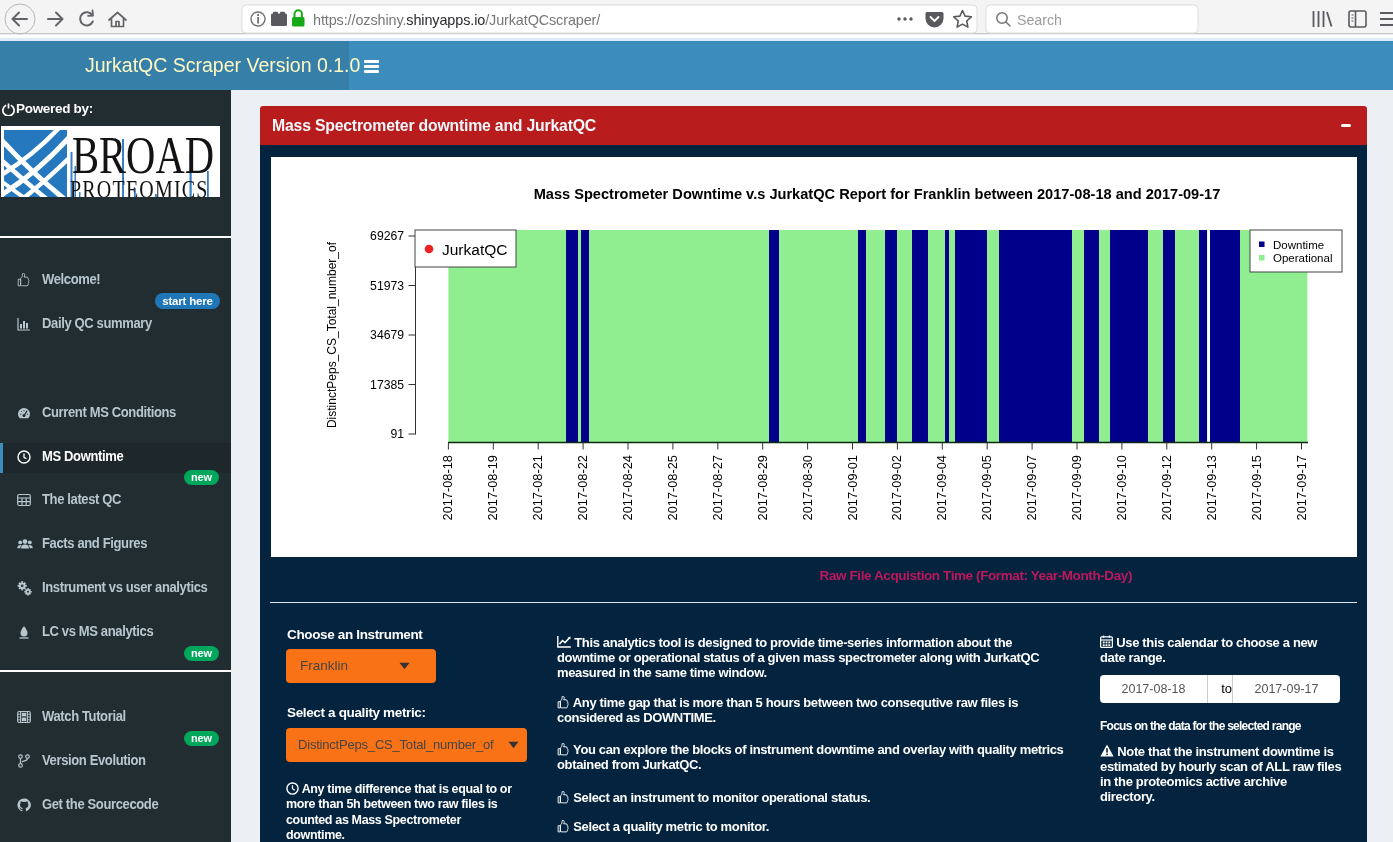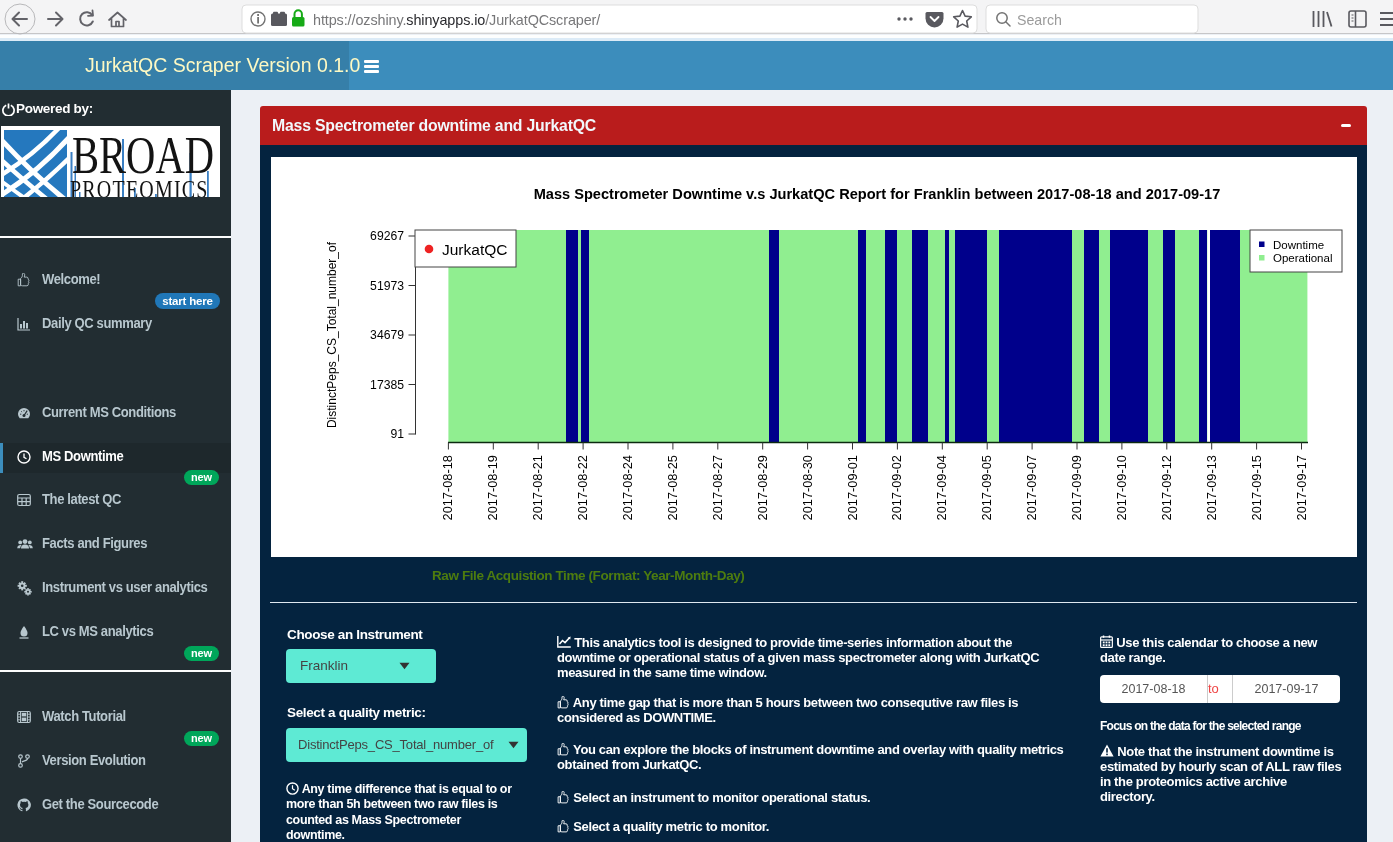--- a/index.html
+++ b/index.html
@@ -25,21 +25,21 @@
 .sbico { position:absolute; left:17px; top:8px; width:14px; height:14px; }
 .badge { position:absolute; border-radius:8px; color:#fff; font-weight:bold; font-size:11px; text-align:center; letter-spacing:-0.2px; }
 
 
 #boxhdr { left:260px; top:106px; width:1107px; height:39px; background:#b91c1c; border-radius:3px 3px 0 0; }
 #boxbody { left:260px; top:145px; width:1107px; height:697px; background:#04233f; }
 #chart { left:271px; top:157px; width:1086px; height:400px; background:#fff; }
 
 
 .wtext { position:absolute; color:#fff; font-weight:bold; font-size:13px; letter-spacing:-0.35px; line-height:15.3px; }
-.sel { position:absolute; background:#5eead4; border-radius:4px; height:34px; line-height:34px; color:#444; font-size:13.5px; }
+.sel { position:absolute; background:#f97316; border-radius:4px; height:34px; line-height:34px; color:#444; font-size:13.5px; }
 </style>
 </head>
 <body>
 
 <div class="abs" id="toolbar"></div>
 <div class="abs" id="strip"></div>
 <div class="abs" id="chrome-icons">
   <svg class="abs" style="left:0;top:0" width="1393" height="38" viewBox="0 0 1393 38">
 
     <circle cx="20" cy="19" r="15" fill="none" stroke="#b8b8ba" stroke-width="1"></circle>
@@ -410,21 +410,21 @@
   <text x="171" y="97.5" font-size="15.5" fill="#000">JurkatQC</text>
 
   <rect x="979" y="73" width="92" height="42" fill="#fff" stroke="#444" stroke-width="1"></rect>
   <rect x="988" y="84.5" width="5.5" height="5.5" fill="#00008b"></rect>
   <text x="1002" y="91.8" font-size="11.5" fill="#000">Downtime</text>
   <rect x="988" y="98" width="5.5" height="5.5" fill="#90ee90"></rect>
   <text x="1002" y="105.3" font-size="11.5" fill="#000">Operational</text>
 </svg>
 </div>
 
-<div class="abs" style="left:432px;top:568px;width:700px;text-align:left;color:#4d7c0f;font-weight:bold;font-size:13.5px;letter-spacing:-0.4px">Raw File Acquistion Time (Format: Year-Month-Day)</div>
+<div class="abs" style="left:432px;top:568px;width:700px;text-align:right;color:#be185d;font-weight:bold;font-size:13.5px;letter-spacing:-0.4px">Raw File Acquistion Time (Format: Year-Month-Day)</div>
 <div class="abs" style="left:270px;top:602px;width:1087px;height:1px;background:#dfe8f0"></div>
 
 <div class="wtext" style="left:287px;top:627px;font-size:13.5px">Choose an Instrument</div>
 <div class="sel" style="left:286px;top:649px;width:150px;padding-left:14px">Franklin
   <svg class="abs" style="left:113px;top:13px" width="11" height="8" viewBox="0 0 11 8">
       <path d="M0.5 0.8 L10.5 0.8 L5.5 7.2 z" fill="#333"></path>
     </svg>
 </div>
 <div class="wtext" style="left:287px;top:705px;font-size:13.5px">Select a quality metric:</div>
 <div class="sel" style="left:286px;top:728px;width:241px;padding-left:12px;font-size:13px;letter-spacing:-0.2px">DistinctPeps_CS_Total_number_of
@@ -484,21 +484,21 @@
         <rect x="9" y="7" width="2" height="2"></rect>
         <rect x="3" y="10" width="2" height="2"></rect>
         <rect x="6" y="10" width="2" height="2"></rect>
         <rect x="9" y="10" width="2" height="2"></rect>
       </g>
     </svg>
   Use this calendar to choose a new<br>date range.
 </div>
 <div class="abs" style="left:1100px;top:675px;width:240px;height:28px;background:#fff;border-radius:4px">
   <div class="abs" style="left:0;top:0;width:108px;height:28px;line-height:28px;text-align:center;font-size:12.5px;color:#555;border-right:1px solid #ccc">2017-08-18</div>
-  <div class="abs" style="left:108px;top:0;width:24px;height:40px;line-height:28px;text-align:left;font-size:13px;color:#ef4444">to</div>
+  <div class="abs" style="left:108px;top:0;width:24px;height:40px;line-height:28px;text-align:right;font-size:13px;color:#000000">to</div>
   <div class="abs" style="left:132px;top:0;width:108px;height:28px;line-height:28px;text-align:center;font-size:12.5px;color:#555;border-left:1px solid #ccc">2017-09-17</div>
 </div>
 <div class="wtext" style="left:1100px;top:719px;font-size:12px;letter-spacing:-0.75px">Focus on the data for the selected range</div>
 <div class="wtext" style="left:1100px;top:743.5px;width:250px">
   <svg style="display:inline-block;vertical-align:-1px" width="14" height="13" viewBox="0 0 14 13">
       <path d="M7 0.5 L13.6 12.5 H0.4 z" fill="#fff"></path>
       <rect x="6.2" y="4.2" width="1.6" height="4.4" fill="#04233f"></rect>
       <rect x="6.2" y="9.6" width="1.6" height="1.6" fill="#04233f"></rect>
     </svg>
   Note that the instrument downtime is<br>estimated by hourly scan of ALL raw files<br>in the proteomics active archive<br>directory.

